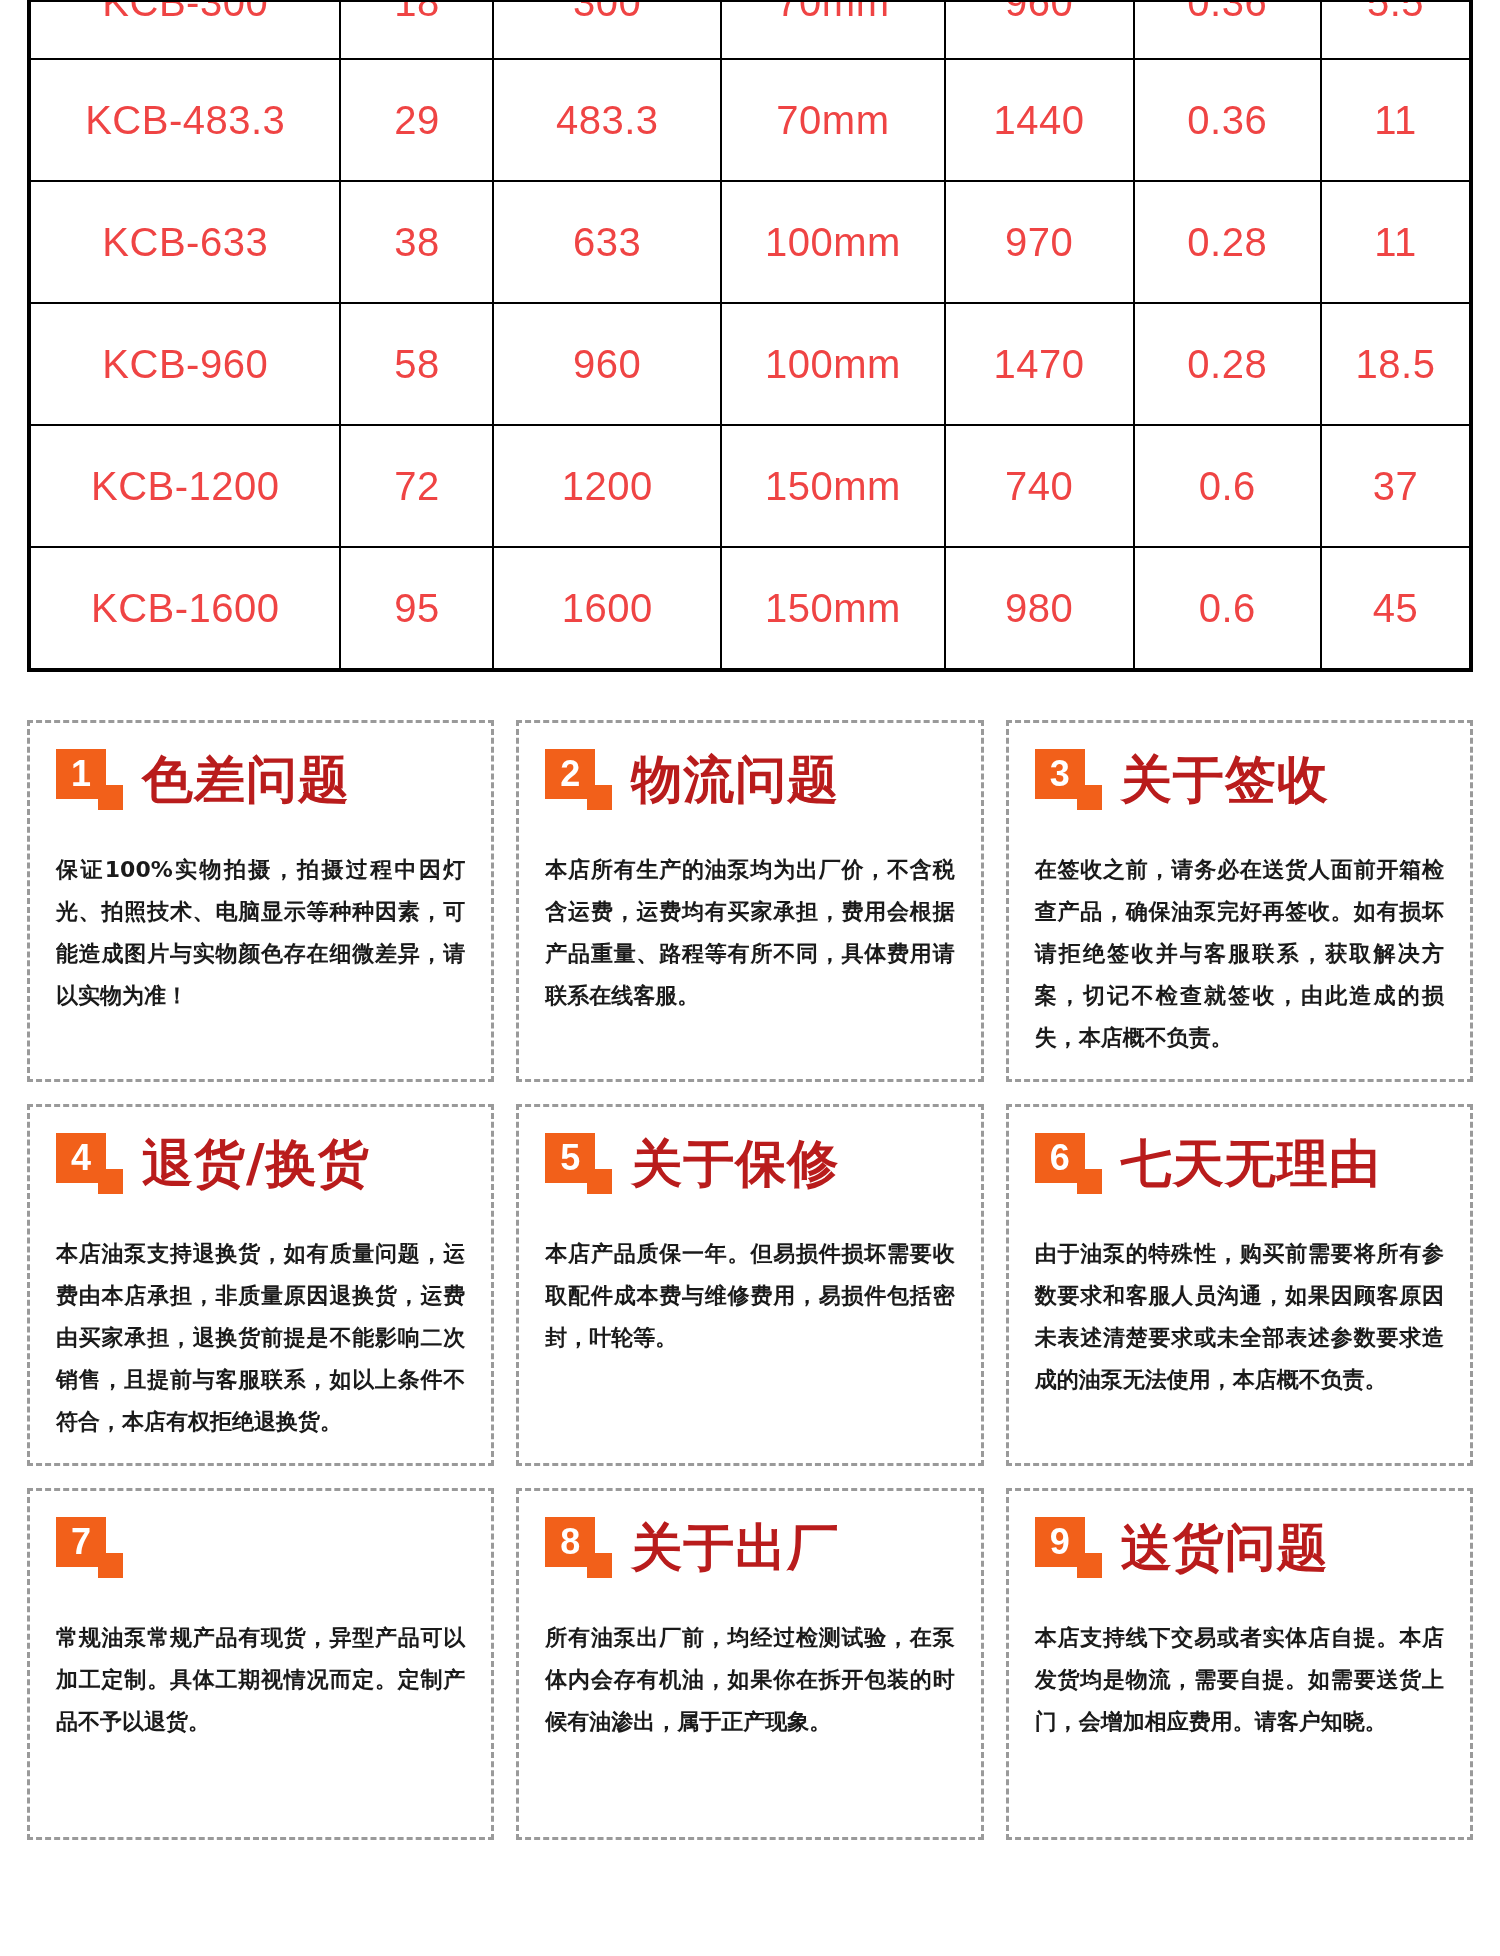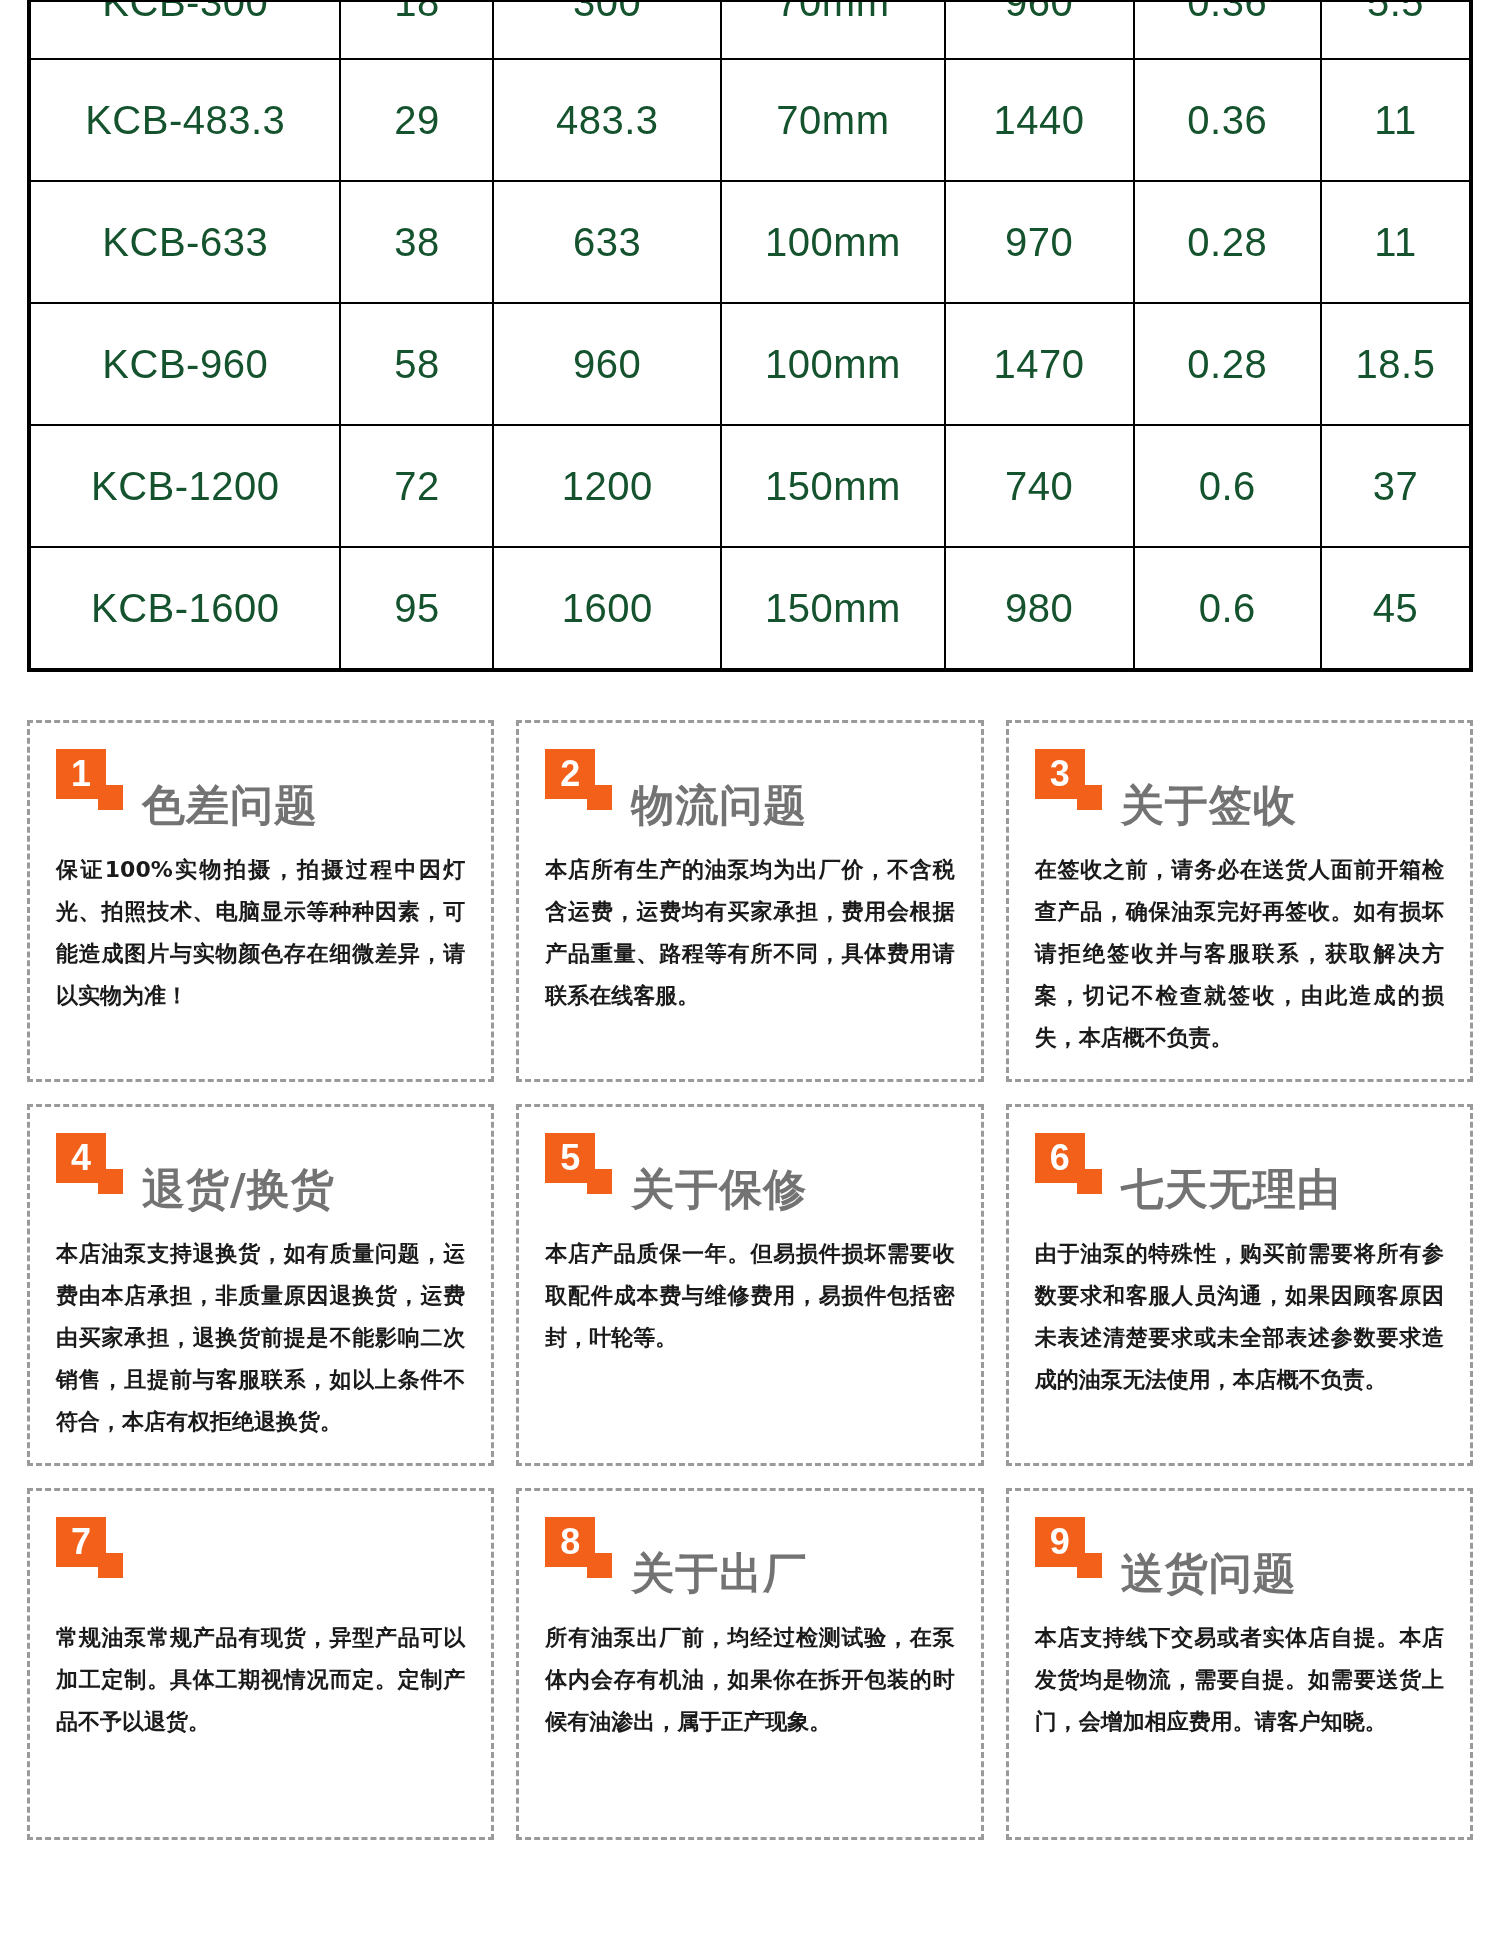--- a/index.html
+++ b/index.html
@@ -29,21 +29,21 @@
     border: 4px solid #000;
     border-top: 0;
   }
   table.spec td {
     border: 2px solid #000;
     text-align: center;
     vertical-align: middle;
     font-size: 40px;
     font-weight: 400;
     height: 118px;
-    color: #14532d;
+    color: #ef4444;
     font-family: "Liberation Sans", sans-serif;
     letter-spacing: 0.5px;
     margin-top: 36px;
   }
   table.spec tr.clipped td {
     height: 20px;
     overflow: hidden;
     padding: 0;
     line-height: 0;
   }
@@ -110,29 +110,28 @@
   }
   .num-badge .small {
     position: absolute;
     left: 42px;
     top: 36px;
     width: 25px;
     height: 25px;
     background: #f2601a;
   }
   .card-title {
-    font-size: 43px;
+    font-size: 51px;
     font-weight: bold;
-    color: #737373;
+    color: #b91c1c;
     line-height: 62px;
     letter-spacing: 1px;
     margin-left: 14px;
     white-space: nowrap;
     font-family: "DejaVu Sans", "Liberation Sans", sans-serif;
-    margin-top: 25px;
   }
   .card-body {
     font-size: 22px;
     line-height: 42px;
     color: #1a1a1a;
     font-weight: bold;
     letter-spacing: 0px;
     text-align: justify;
     font-family: "DejaVu Sans", "Liberation Sans", sans-serif;
   }

